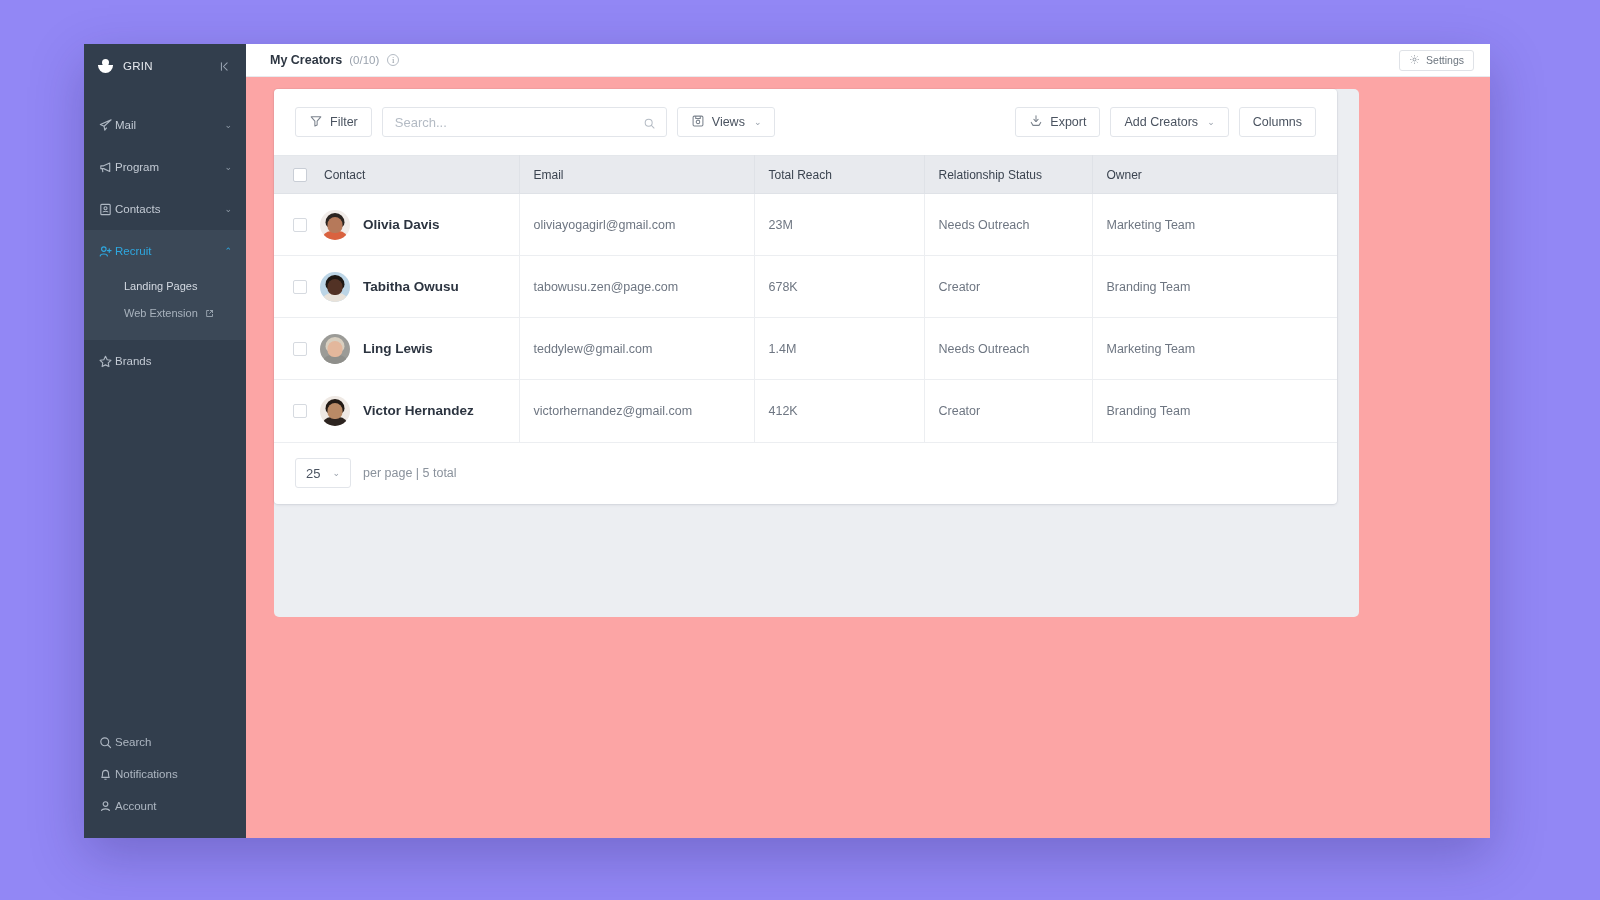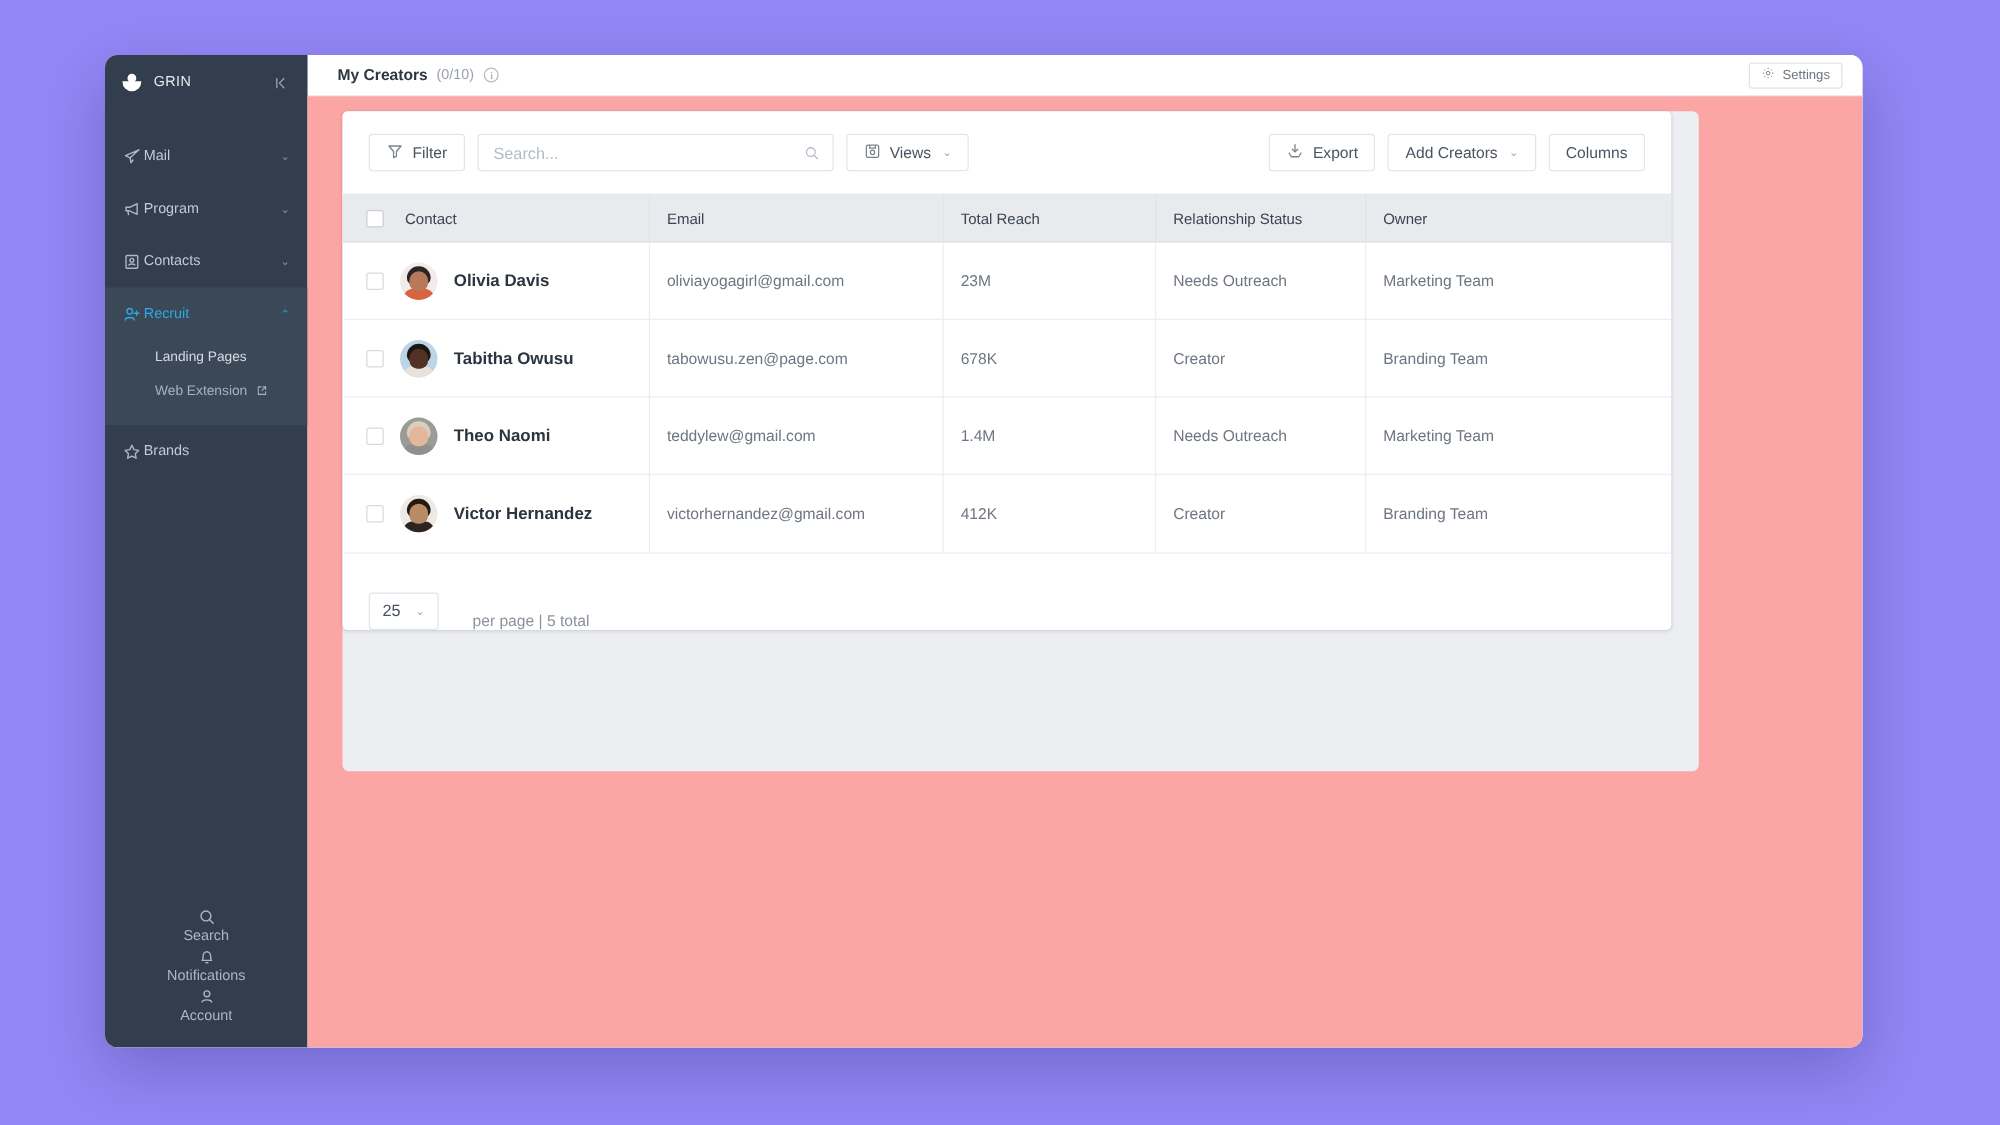--- a/index.html
+++ b/index.html
@@ -6,21 +6,21 @@
   html, body {
     width: 1600px; height: 900px;
     background: #9287f5;
     font-family: "Liberation Sans", sans-serif;
     overflow: hidden;
   }
   .app-window {
     position: absolute;
     left: 84px; top: 44px;
     width: 1406px; height: 794px;
-    border-radius: 10px;
+    border-radius: 0;
     overflow: hidden;
     display: flex;
     box-shadow: 0 18px 50px rgba(40,30,100,0.28);
     background: #eef0f4;
   }
 
   
   .sidebar {
     width: 162px; flex: 0 0 162px;
     background: #323e4d;
@@ -70,21 +70,21 @@
   .nav-group.active .nav-item .caret { color: #2ea8e0; }
   .subnav { padding: 0 0 14px 0; }
   .subnav-item {
     height: 27px; display: flex; align-items: center; gap: 7px;
     padding-left: 40px; color: #d4dae2; font-size: 11px; cursor: pointer;
   }
   .subnav-item.dim { color: #a8b2bd; }
   .subnav-item .ext { width: 9px; height: 9px; }
 
   .sidebar-bottom { margin-top: auto; padding-bottom: 16px; }
-  .sidebar-bottom .nav-item { height: 32px; color: #aeb7c2; flex-direction: column; }
+  .sidebar-bottom .nav-item { height: 32px; color: #aeb7c2; }
 
   
   .main {
     flex: 1; display: flex; flex-direction: column;
     background: #eef0f4; min-width: 0;
   }
   .topbar {
     height: 33px; background: #ffffff;
     display: flex; align-items: center;
     padding: 0 16px 0 24px;
@@ -193,22 +193,22 @@
   .avatar .face {
     position: absolute; left: 50%; transform: translateX(-50%);
     top: 7px; width: 15px; height: 16px; border-radius: 8px 8px 7px 7px;
   }
   .avatar .shoulders {
     position: absolute; bottom: 0; left: 50%; transform: translateX(-50%);
     width: 26px; height: 9px; border-radius: 9px 9px 0 0;
   }
 
   .pager {
-    height: 62px; display: flex; align-items: flex-end;
-    padding: 0 21px; gap: 27px; border-top: 1px solid #eceef1;
+    height: 62px; display: flex; align-items: center;
+    padding: 0 21px; gap: 12px; border-top: 1px solid #eceef1;
   }
   .per-page-select {
     height: 30px; min-width: 56px; display: inline-flex; align-items: center;
     justify-content: space-between; gap: 10px; padding: 0 10px;
     border: 1px solid #e2e5ea; border-radius: 3px; background: #fff;
     font-size: 13px; color: #4a5360; cursor: pointer;
   }
   .per-page-select .chev { font-size: 9px; color: #98a0ab; }
   .pager-text { font-size: 12.5px; color: #8a929c; }
 </style>
@@ -468,21 +468,21 @@
               </tr>
               <tr>
                 <td class="cell-contact">
                   <div class="contact-wrap">
                     <span class="cbx"></span>
                     <span class="avatar" style="background:#9b9b97">
                       <span class="shoulders" style="background:#8f8f8b"></span>
                       <span class="hair" style="background:#d8cfc0"></span>
                       <span class="face" style="background:#e3b79c"></span>
                     </span>
-                    <span class="name">Theo Naomi</span>
+                    <span class="name">Ling Lewis</span>
                   </div>
                 </td>
                 <td>teddylew@gmail.com</td>
                 <td>1.4M</td>
                 <td>Needs Outreach</td>
                 <td>Marketing Team</td>
               </tr>
               <tr>
                 <td class="cell-contact">
                   <div class="contact-wrap">

